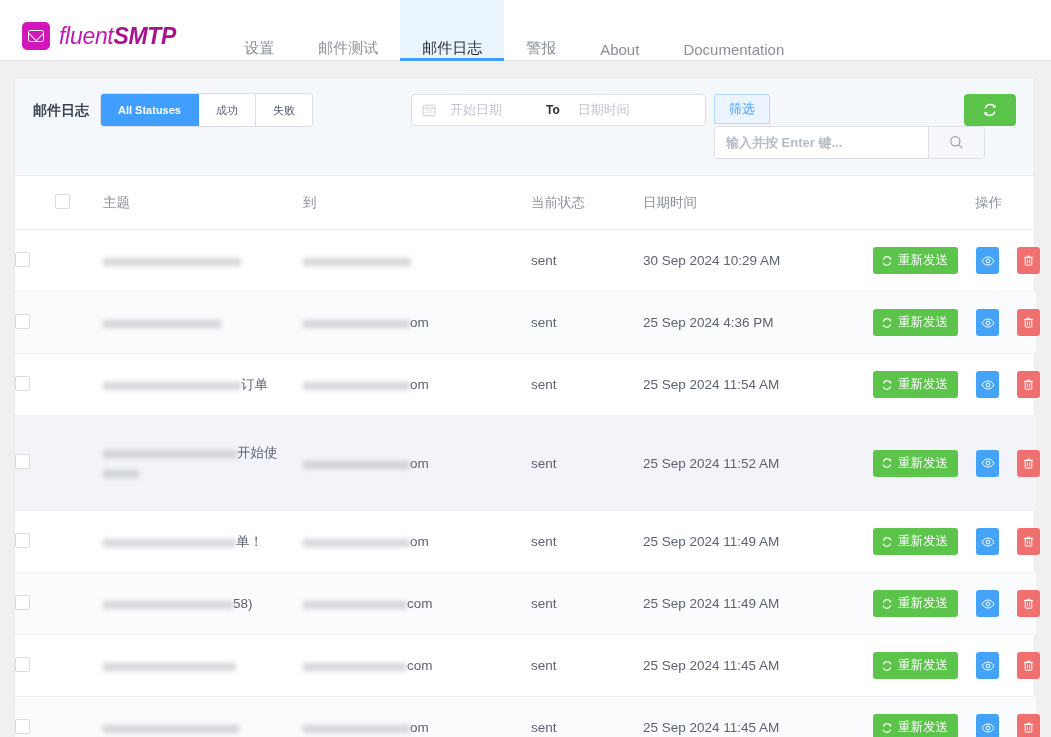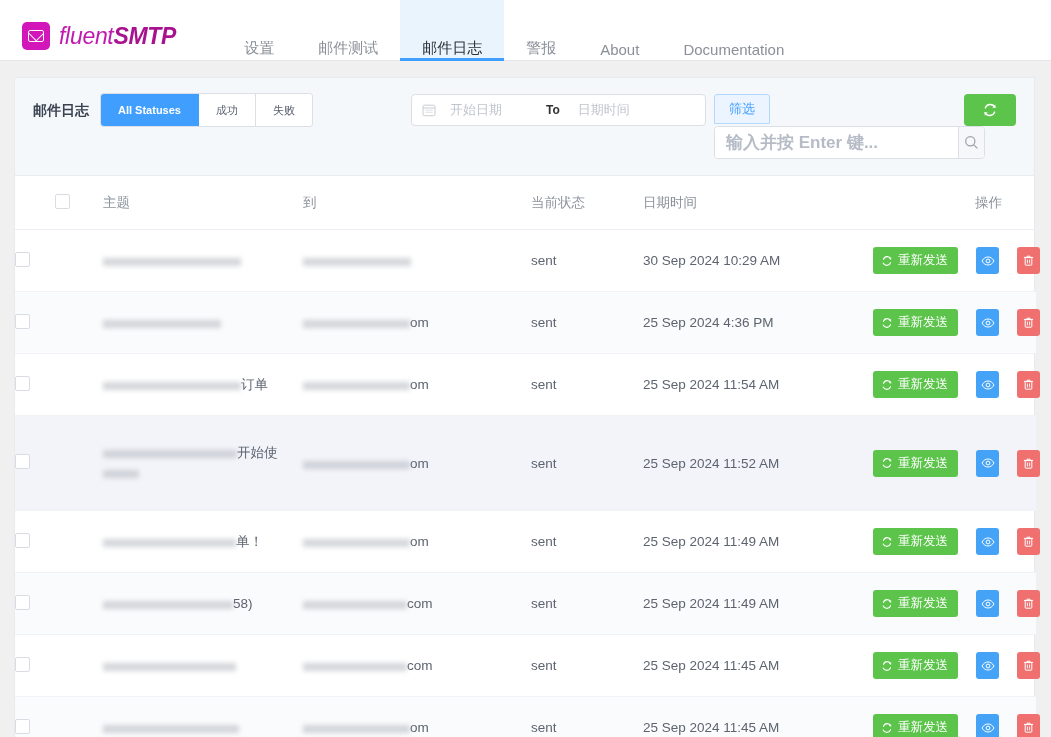--- a/index.html
+++ b/index.html
@@ -203,21 +203,21 @@
     border: 1px solid #dcdfe6;
     border-radius: 4px;
     overflow: hidden;
     background: #fff;
   }
   .searchwrap input {
     flex: 1;
     border: 0;
     outline: none;
     padding: 0 11px;
-    font-size: 17px;
+    font-size: 13px;
     font-family: inherit;
     color: #3b82f6;
     background: #fff;
   }
   .searchwrap input::placeholder { color: #b6bcc6; font-weight: 700; }
   .search-btn {
     width: 56px;
     background: #f5f7fa;
     border: 0;
     border-left: 1px solid #dcdfe6;

